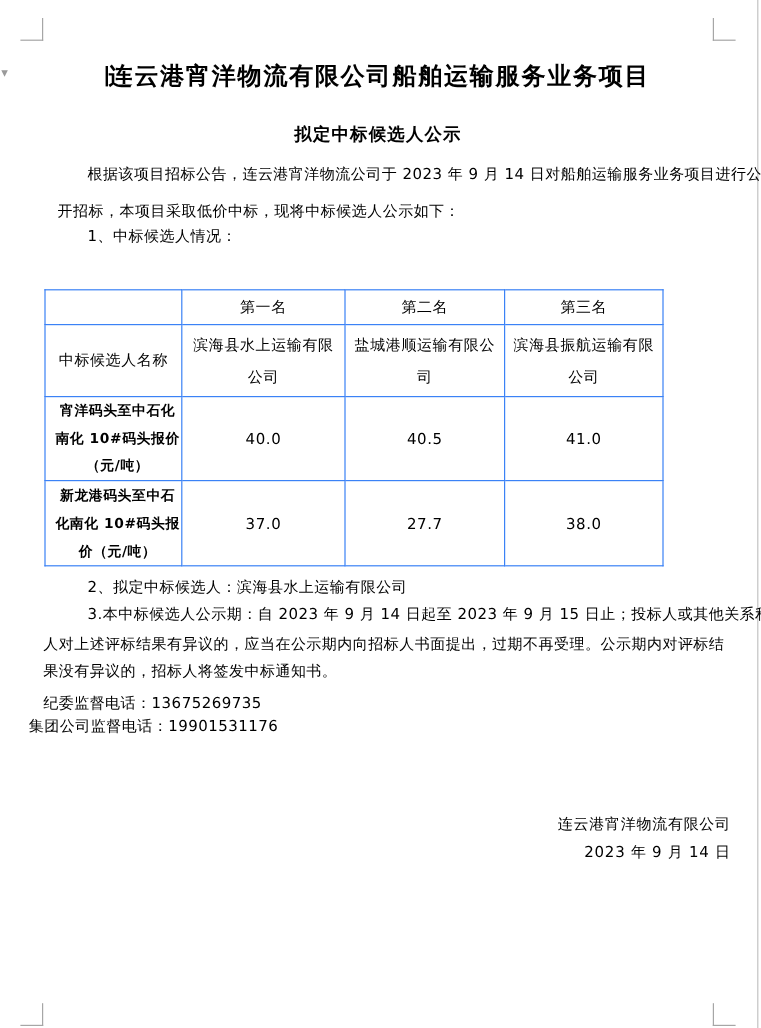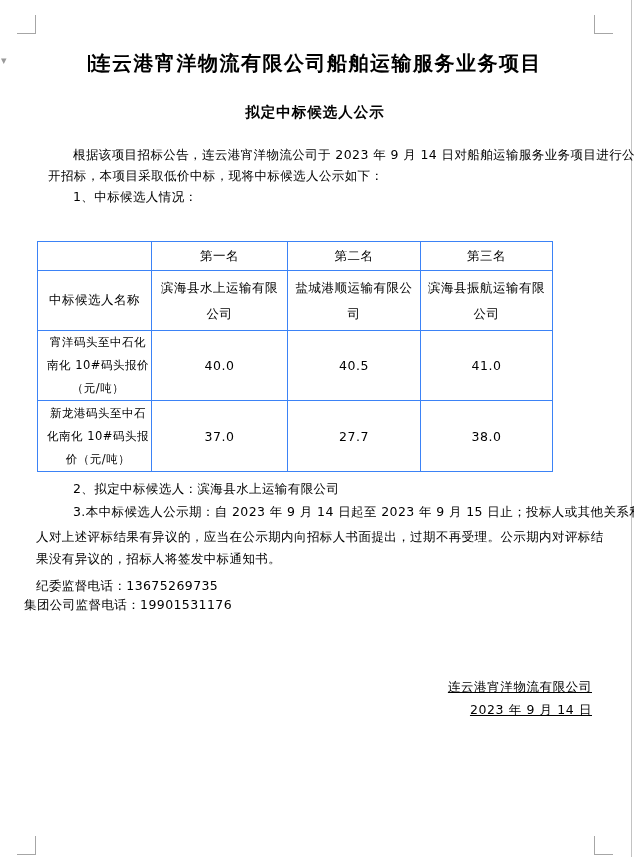--- a/index.html
+++ b/index.html
@@ -25,21 +25,21 @@
   .doc-title {
     left:36px; top:50px; width:558px;
     text-align:center; font-weight:bold; font-size:20px; letter-spacing:1.5px;
   }
   .caret { display:inline-block; width:1.5px; height:17px; background:#000; vertical-align:-2px; margin-right:1px; }
   .doc-subtitle {
     left:36px; top:103px; width:558px;
     text-align:center; font-weight:bold; font-size:14.5px; letter-spacing:1px;
   }
   .body-line { font-size:12.5px; letter-spacing:0.4px; }
-  .intro-l1 { left:73px; top:147px; }
+  .intro-l1 { left:73px; top:137px; }
   .intro-l2 { left:48px; top:168px; }
   .intro-item { left:73px; top:189px; }
 
   
   .price-table {
     position:absolute; left:37px; top:241px;
     border-collapse:collapse; table-layout:fixed;
   }
   .price-table td {
     border:1px solid #3b82f6;
@@ -50,32 +50,32 @@
   .price-table .c1 { width:135px; }
   .price-table .c2 { width:132px; }
   .price-table .c3 { width:131px; }
   .r-head td { height:28px; }
   .r-name td { height:59px; }
   .r-price1 td { height:68px; }
   .r-price2 td { height:70px;margin-top:42px; }
   .company-cell div { line-height:26px; }
   .label-cell {
     text-align:center; vertical-align:middle;
-    padding-left:7px !important; font-size:11.5px !important; letter-spacing:1.2px;
+    padding-left:7px !important; font-size:11.5px !important; letter-spacing:1.2px;font-weight:bold;
   }
   .label-cell div { line-height:23px; white-space:nowrap; }
   .val { font-size:12.5px; }
 
   .sec2 { left:73px; top:481px; }
   .sec3-l1 { left:73px; top:504px; }
   .sec3-l2 { left:36px; top:529px; }
   .sec3-l3 { left:36px; top:551px; }
   .contact1 { left:36px; top:578px; }
   .contact2 { left:24px; top:597px; }
-  .sig { left:296px; top:675px; width:296px; text-align:right;text-decoration:underline; }
+  .sig { left:313px; top:675px; width:296px; text-align:right; }
   .sig .sig-line { font-size:12.5px; letter-spacing:0.6px; line-height:23px; white-space:nowrap; }
 </style>
 </head>
 <body>
 
 <div class="page">
 
   <div class="edge-line"></div>
   <div class="mark tl"></div>
   <div class="mark tr"></div>

